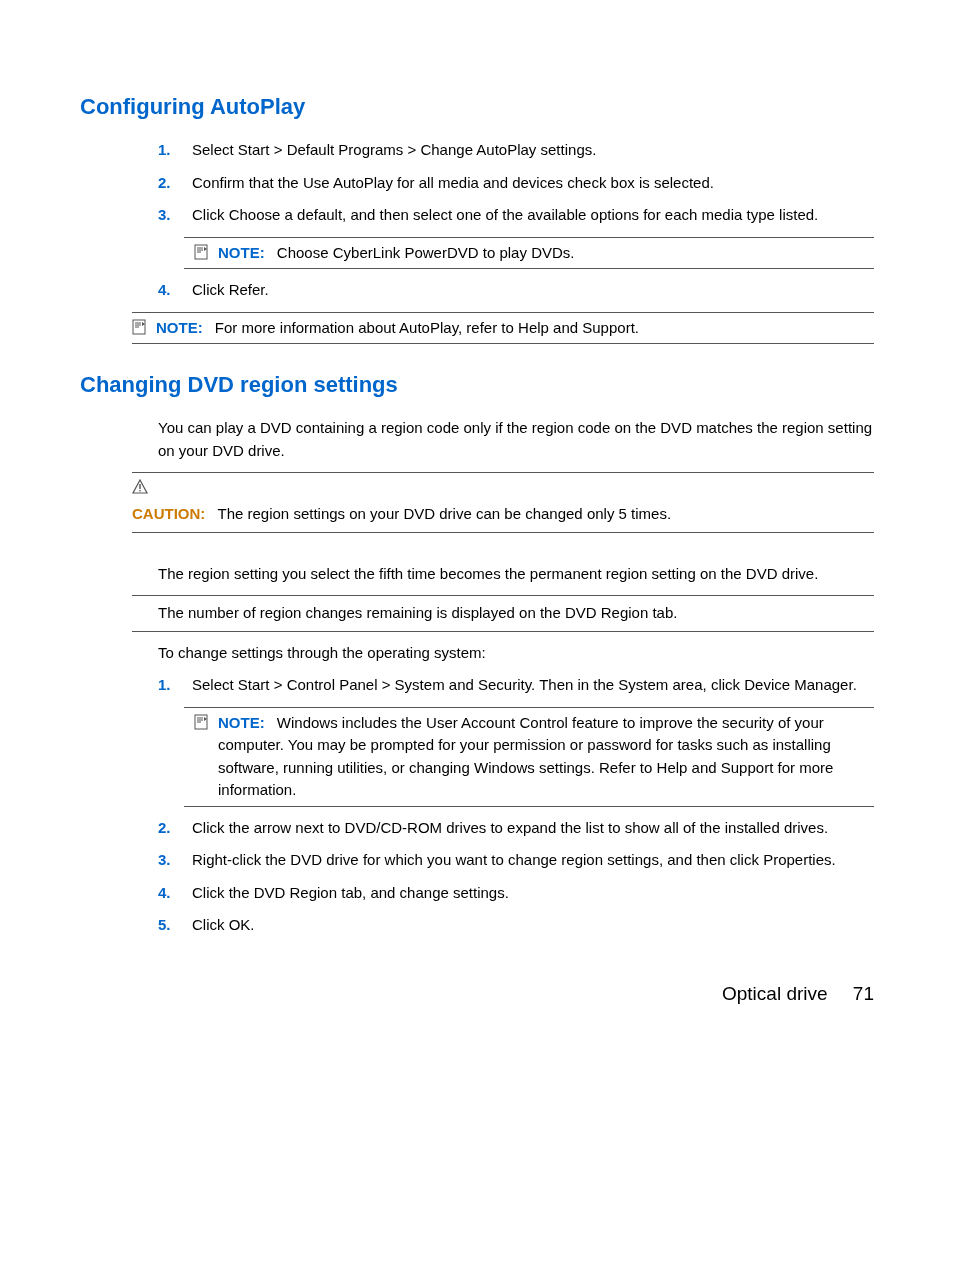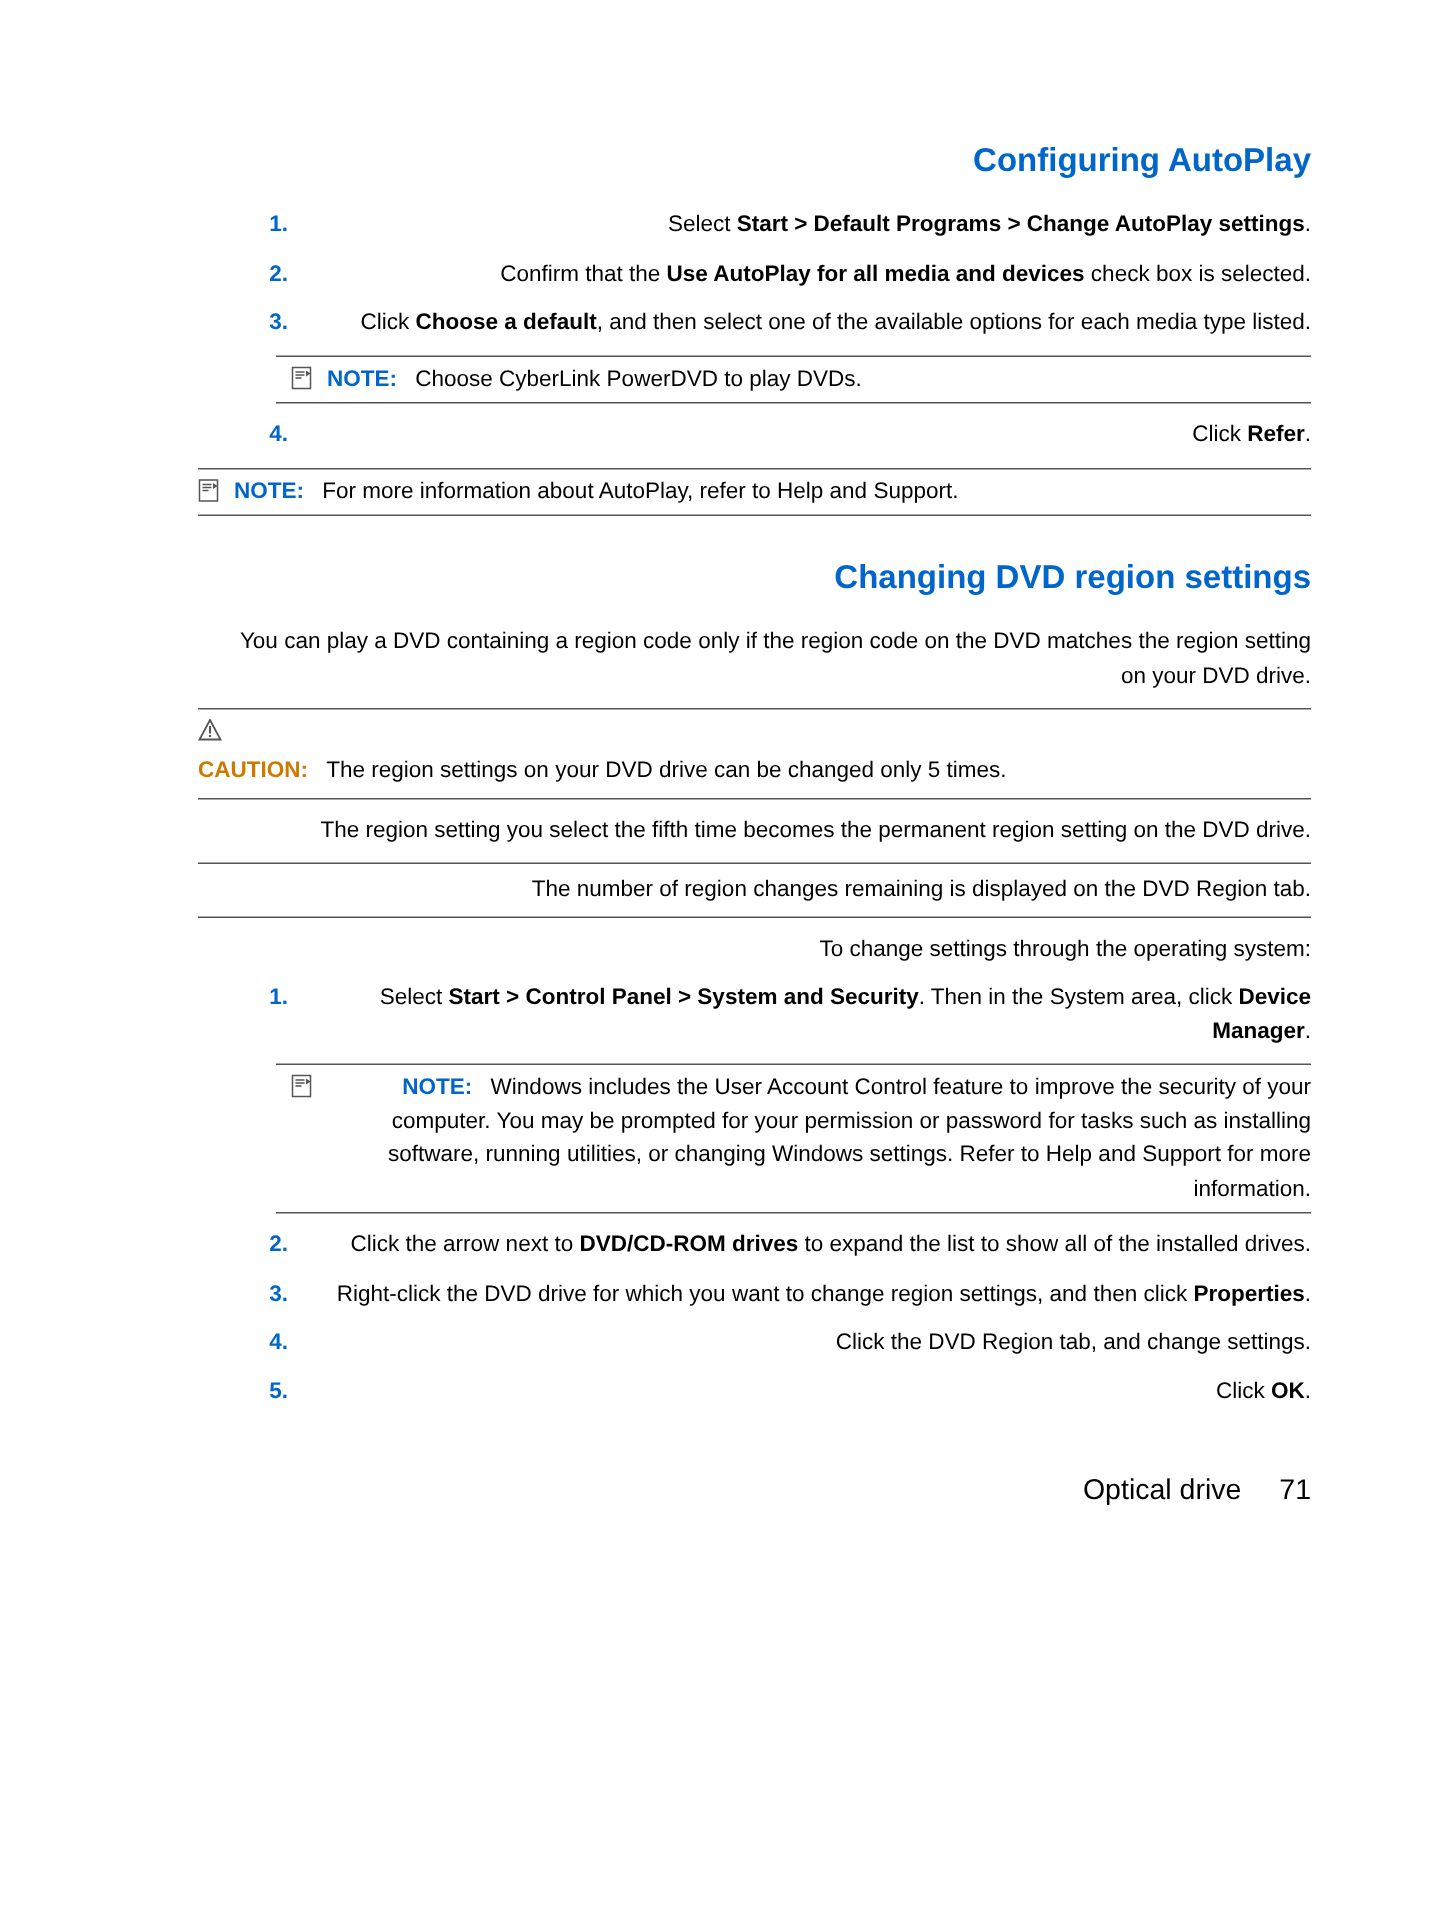--- a/index.html
+++ b/index.html
@@ -10,21 +10,20 @@
     background: #fff;
     color: #000;
     font-size: 15px;
     line-height: 1.5;
   }
   .page {
     width: 954px;
     height: 1068px;
     padding: 90px 80px 60px 80px;
     position: relative;
-    text-align: right;
   }
   h2 {
     color: #0066cc;
     font-size: 22px;
     font-weight: bold;
     margin: 0 0 16px 0;
   }
   h2.second { margin-top: 24px; }
   .indent-block { margin-left: 78px; }
   ol {
@@ -63,21 +62,21 @@
   }
   .note-icon svg, .caution-icon svg { width: 16px; height: 16px; display:block; }
   .caution-stack { margin-left:52px; border-top:1px solid #555; border-bottom:0; padding-top:4px; margin-top:10px; }
   .footer {
     position: absolute;
     bottom: 60px;
     right: 80px;
     font-size: 19px;
   }
   .footer .pn { margin-left: 20px; }
-  .b { font-weight: bold; }
+  .b { font-weight: normal; }
 </style>
 </head>
 <body>
 
 <div class="page">
 
   <h2>Configuring AutoPlay</h2>
 
   <div class="indent-block">
     <ol>
@@ -151,21 +150,21 @@
             <rect x="7.3" y="5" width="1.4" height="5" fill="#555"></rect>
             <rect x="7.3" y="11" width="1.4" height="1.4" fill="#555"></rect>
           </svg>
       </span>
       <div>
         <span class="caution-label">CAUTION:</span>
         <span style="margin-left:8px;">The region settings on your DVD drive can be changed only 5 times.</span>
       </div>
     </div>
     <div style="border-top:1px solid #555;margin-top:6px;padding:10px 0 10px 0;margin-left:0;">
-      <span style="display:block;margin-left:78px;margin-left:0;padding-left:26px;">The region setting you select the fifth time becomes the permanent region setting on the DVD drive.</span>
+      <span style="display:block;margin-left:78px;margin-left:0;padding-left:26px;margin-top:20px;">The region setting you select the fifth time becomes the permanent region setting on the DVD drive.</span>
     </div>
     <div style="border-top:1px solid #555;border-bottom:1px solid #555;padding:6px 0 6px 0;margin-left:0;">
       <span style="display:block;padding-left:26px;">The number of region changes remaining is displayed on the DVD Region tab.</span>
     </div>
   </div>
 
   <p class="body">To change settings through the operating system:</p>
 
   <div class="indent-block">
     <ol>

